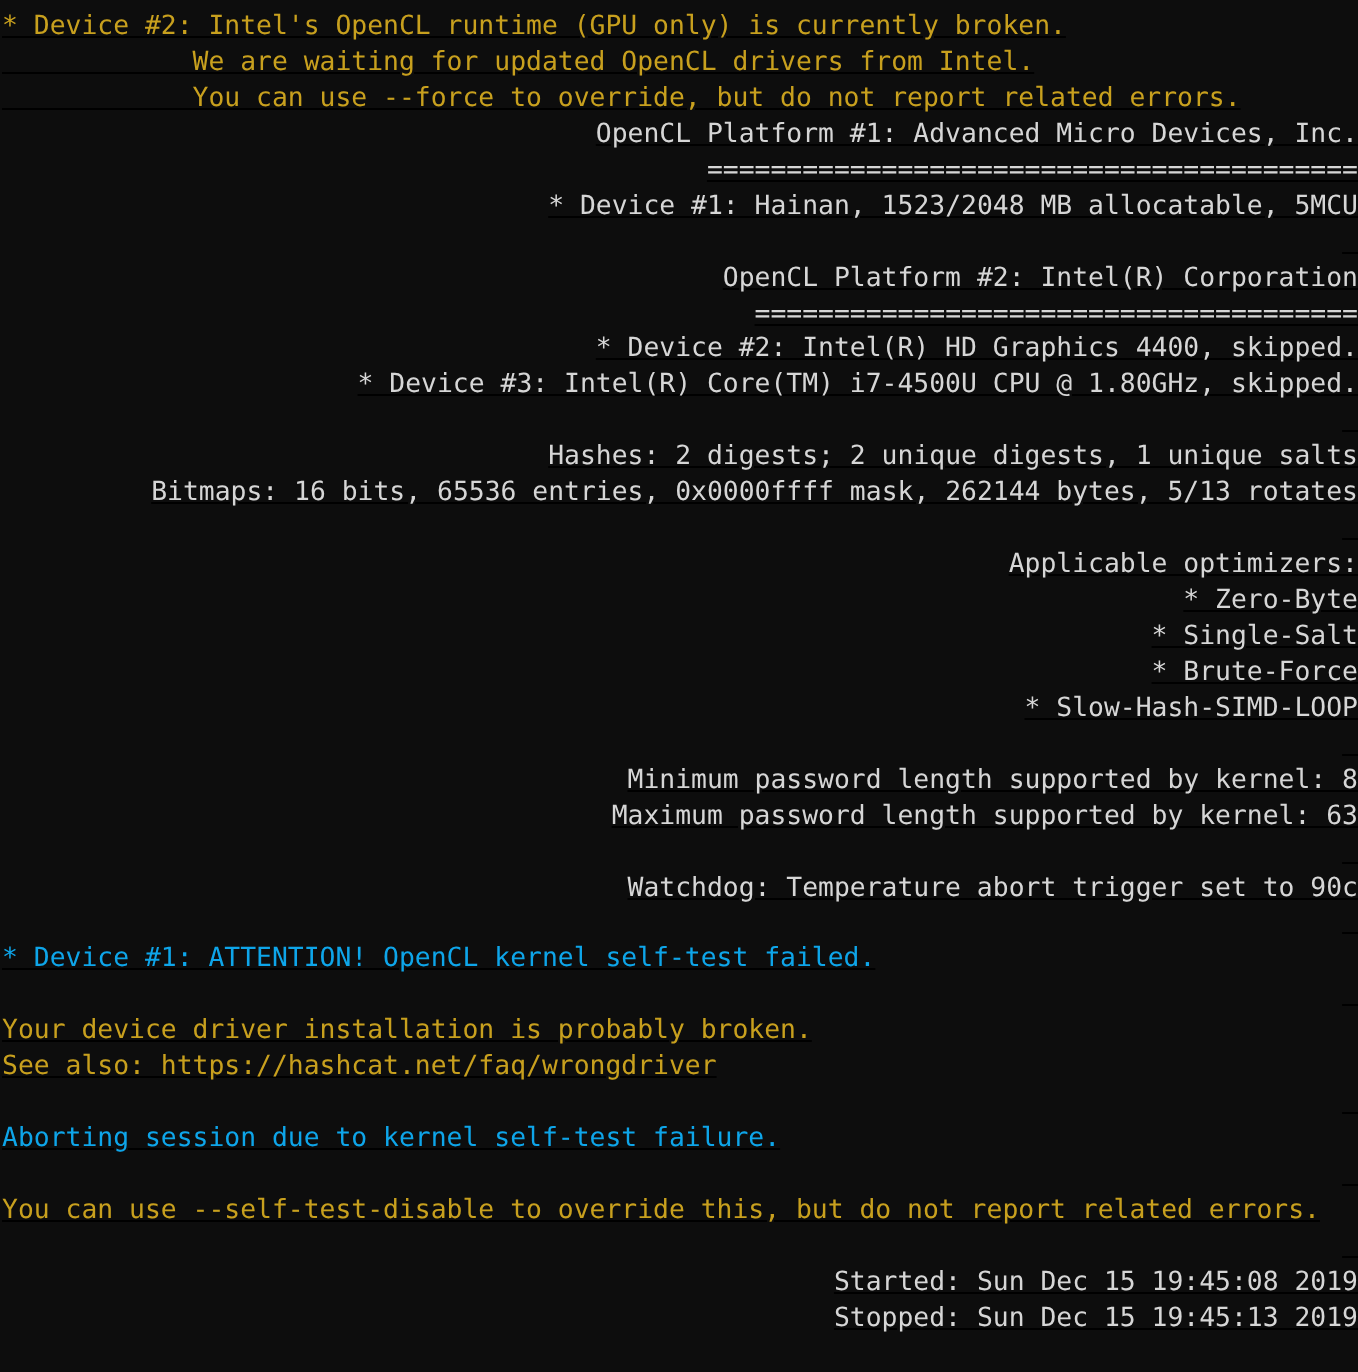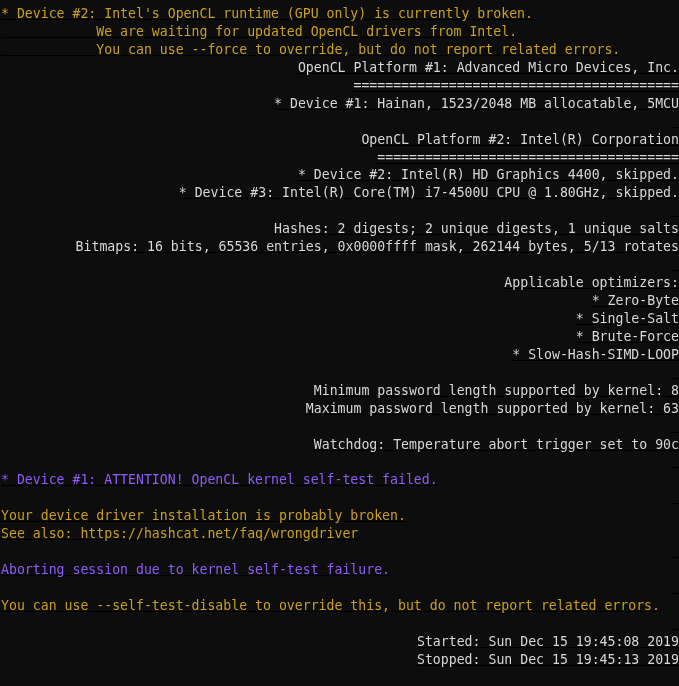--- a/index.html
+++ b/index.html
@@ -26,18 +26,18 @@
     overflow: hidden;
     text-decoration: underline;
   }
   .line {
     height: 17.95px;
     white-space: pre;
     display: block;
   }
   .c-white  { color: #d6d6d6; text-align: right; }
   .c-yellow { color: #c8a01e; }
-  .c-red    { color: #8b5cf6; }
+  .c-red    { color: #0ea5e9; }
 </style>
 </head>
 <body>
 
 <div id="terminal"><div class="line c-yellow">* Device #2: Intel's OpenCL runtime (GPU only) is currently broken.</div><div class="line c-yellow">            We are waiting for updated OpenCL drivers from Intel.</div><div class="line c-yellow">            You can use --force to override, but do not report related errors.</div><div class="line c-white">OpenCL Platform #1: Advanced Micro Devices, Inc.</div><div class="line c-white">=========================================</div><div class="line c-white">* Device #1: Hainan, 1523/2048 MB allocatable, 5MCU</div><div class="line c-white">&nbsp;</div><div class="line c-white">OpenCL Platform #2: Intel(R) Corporation</div><div class="line c-white">======================================</div><div class="line c-white">* Device #2: Intel(R) HD Graphics 4400, skipped.</div><div class="line c-white">* Device #3: Intel(R) Core(TM) i7-4500U CPU @ 1.80GHz, skipped.</div><div class="line c-white">&nbsp;</div><div class="line c-white">Hashes: 2 digests; 2 unique digests, 1 unique salts</div><div class="line c-white">Bitmaps: 16 bits, 65536 entries, 0x0000ffff mask, 262144 bytes, 5/13 rotates</div><div class="line c-white">&nbsp;</div><div class="line c-white">Applicable optimizers:</div><div class="line c-white">* Zero-Byte</div><div class="line c-white">* Single-Salt</div><div class="line c-white">* Brute-Force</div><div class="line c-white">* Slow-Hash-SIMD-LOOP</div><div class="line c-white">&nbsp;</div><div class="line c-white">Minimum password length supported by kernel: 8</div><div class="line c-white">Maximum password length supported by kernel: 63</div><div class="line c-white">&nbsp;</div><div class="line c-white">Watchdog: Temperature abort trigger set to 90c</div><div class="line c-white">&nbsp;</div><div class="line c-red">* Device #1: ATTENTION! OpenCL kernel self-test failed.</div><div class="line c-white">&nbsp;</div><div class="line c-yellow">Your device driver installation is probably broken.</div><div class="line c-yellow">See also: https://hashcat.net/faq/wrongdriver</div><div class="line c-white">&nbsp;</div><div class="line c-red">Aborting session due to kernel self-test failure.</div><div class="line c-white">&nbsp;</div><div class="line c-yellow">You can use --self-test-disable to override this, but do not report related errors.</div><div class="line c-white">&nbsp;</div><div class="line c-white">Started: Sun Dec 15 19:45:08 2019</div><div class="line c-white">Stopped: Sun Dec 15 19:45:13 2019</div></div>
 
 </body></html>

